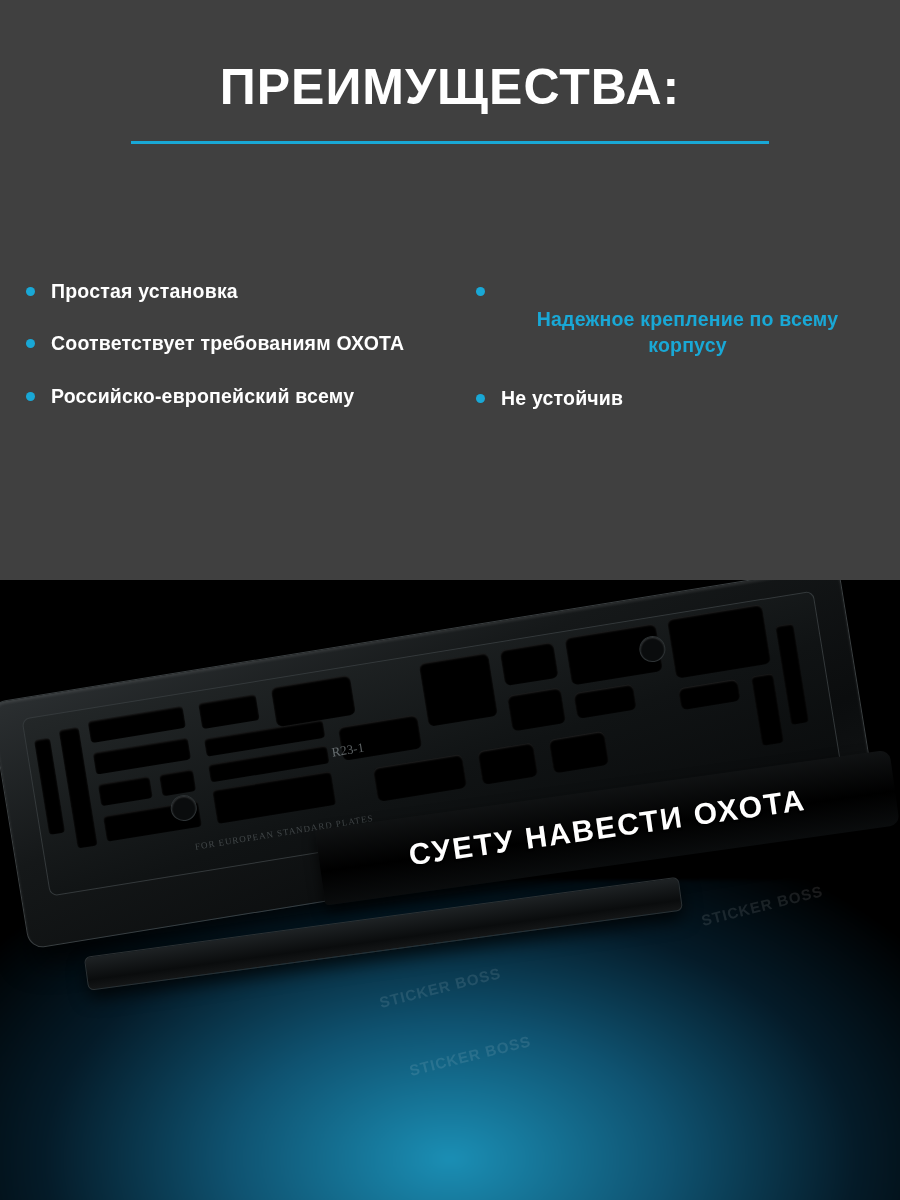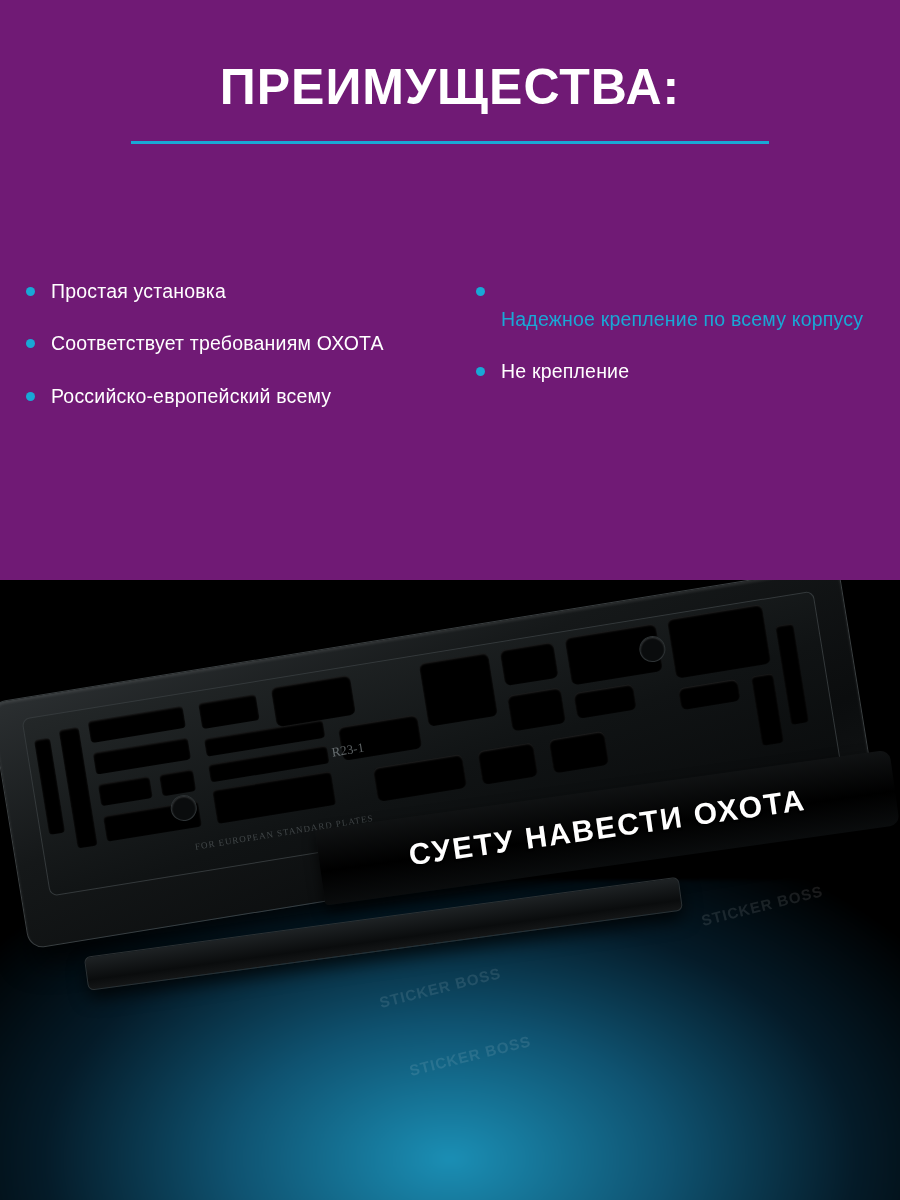--- a/index.html
+++ b/index.html
@@ -7,21 +7,21 @@
     width: 900px;
     height: 1200px;
     background: #000;
     font-family: "Liberation Sans", sans-serif;
     overflow: hidden;
   }
   #page {
     position: relative;
     width: 900px;
     height: 1200px;
-    background: #701a75;
+    background: #404040;
     overflow: hidden;
   }
 
   
   .header {
     position: absolute;
     top: 60px;
     left: 0;
     width: 900px;
     text-align: center;
@@ -64,23 +64,24 @@
     height: 9px;
     border-radius: 50%;
     background: #19a8d6;
     margin-top: 9px;
     margin-right: 16px;
     flex: 0 0 auto;
   }
   .bullet-text {
     color: #ffffff;
     font-size: 19.5px;
-    font-weight: normal;
+    font-weight: bold;
     line-height: 1.35;
     letter-spacing: 0.2px;
+    text-align: center;
   }
   .bullet-text.accent { color: #19a8d6; margin-top: 28px; }
 
   
   .photo {
     position: absolute;
     left: 0;
     top: 580px;
     width: 900px;
     height: 620px;
@@ -246,21 +247,21 @@
       </div>
     </div>
 
     <div class="col right">
       <div class="bullet-row">
         <span class="bullet-dot"></span>
         <span class="bullet-text accent">Надежное крепление по всему корпусу</span>
       </div>
       <div class="bullet-row">
         <span class="bullet-dot"></span>
-        <span class="bullet-text">Не крепление</span>
+        <span class="bullet-text">Не устойчив</span>
       </div>
     </div>
 
   </div>
 
   <div class="photo">
     <div class="glow"></div>
 
     <div class="wm" style="left:700px; top:318px;">STICKER BOSS</div>
     <div class="wm" style="left:378px; top:400px;">STICKER BOSS</div>

